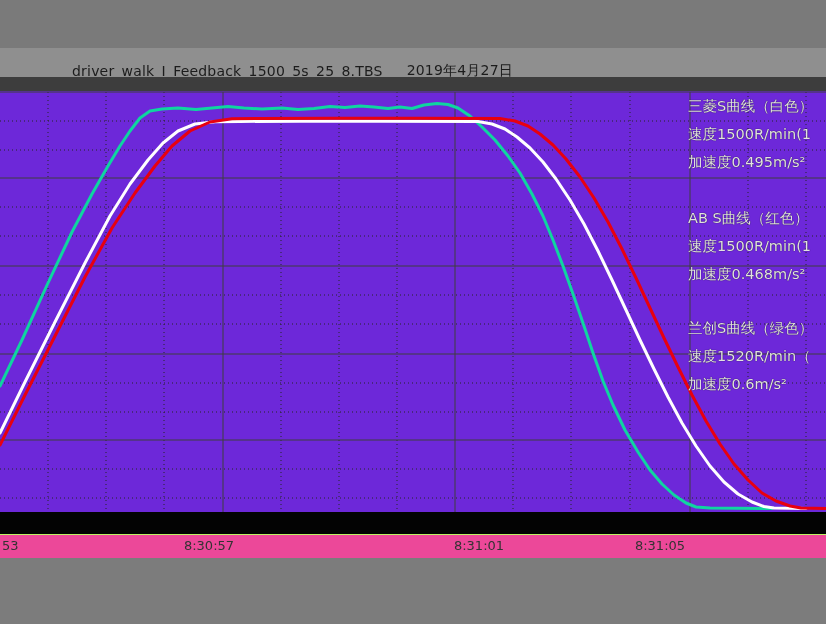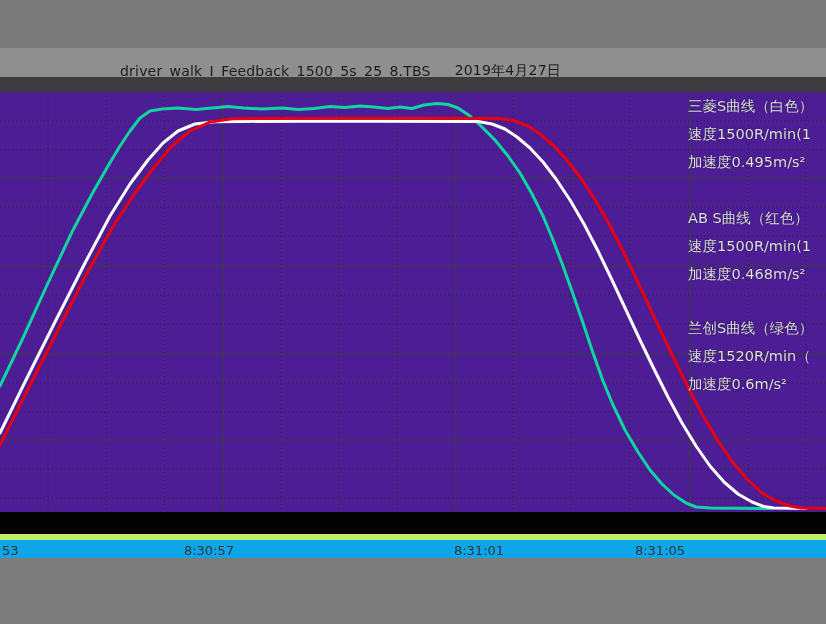--- a/index.html
+++ b/index.html
@@ -9,29 +9,29 @@
     font-family:"DejaVu Sans","Liberation Sans",sans-serif;
     position:relative;
   }
   .page{position:absolute;left:0;top:0;width:826px;height:624px;background:#7a7a7a;overflow:hidden;}
 
   
   .title-band{
     position:absolute;left:0;top:48px;width:826px;height:46px;
     background:#8f8f8f;
     display:flex;align-items:center;
-    padding-left:120px;box-sizing:border-box;gap:24px;
+    padding-left:72px;box-sizing:border-box;gap:24px;
     font-size:14px;color:#1c1c1c;letter-spacing:.2px;
     white-space:nowrap;
   }
 
   
   .plot{
     position:absolute;left:0;top:77px;width:826px;height:457px;
-    background:#4c1d95;overflow:hidden;
+    background:#6d28d9;overflow:hidden;
   }
   .plot-topstrip{position:absolute;left:0;top:0;width:826px;height:14px;background:#3d3d3d;}
   .plot-bottomband{position:absolute;left:0;top:435px;width:826px;height:22px;background:#030303;}
   .plot svg{position:absolute;left:0;top:0;}
 
   .grid-minor{stroke:#272727;stroke-width:1;stroke-dasharray:1 3;}
   .grid-major{stroke:#3e3e3e;stroke-width:1;}
   .curve{fill:none;stroke-width:3;stroke-linecap:round;stroke-linejoin:round;}
 
   
@@ -41,21 +41,21 @@
     white-space:nowrap;text-shadow:0 0 1px #000;
   }
   .anno div{white-space:nowrap;}
   .anno-1{top:15px;}
   .anno-2{top:127px;}
   .anno-3{top:237px;}
 
   
   .axis-strip{
     position:absolute;left:0;top:534px;width:826px;height:24px;
-    background:#0ea5e9;border-top:6px solid #bef264;box-sizing:border-box;
+    background:#ec4899;border-top:1px solid #bef264;box-sizing:border-box;
   }
   .tick{
     position:absolute;top:3px;font-size:13px;color:#333;white-space:nowrap;
   }
   .tick.centered{transform:translateX(-50%);}
 
   .bottom-area{position:absolute;left:0;top:558px;width:826px;height:66px;background:#7c7c7c;}
 </style>
 </head>
 <body>

